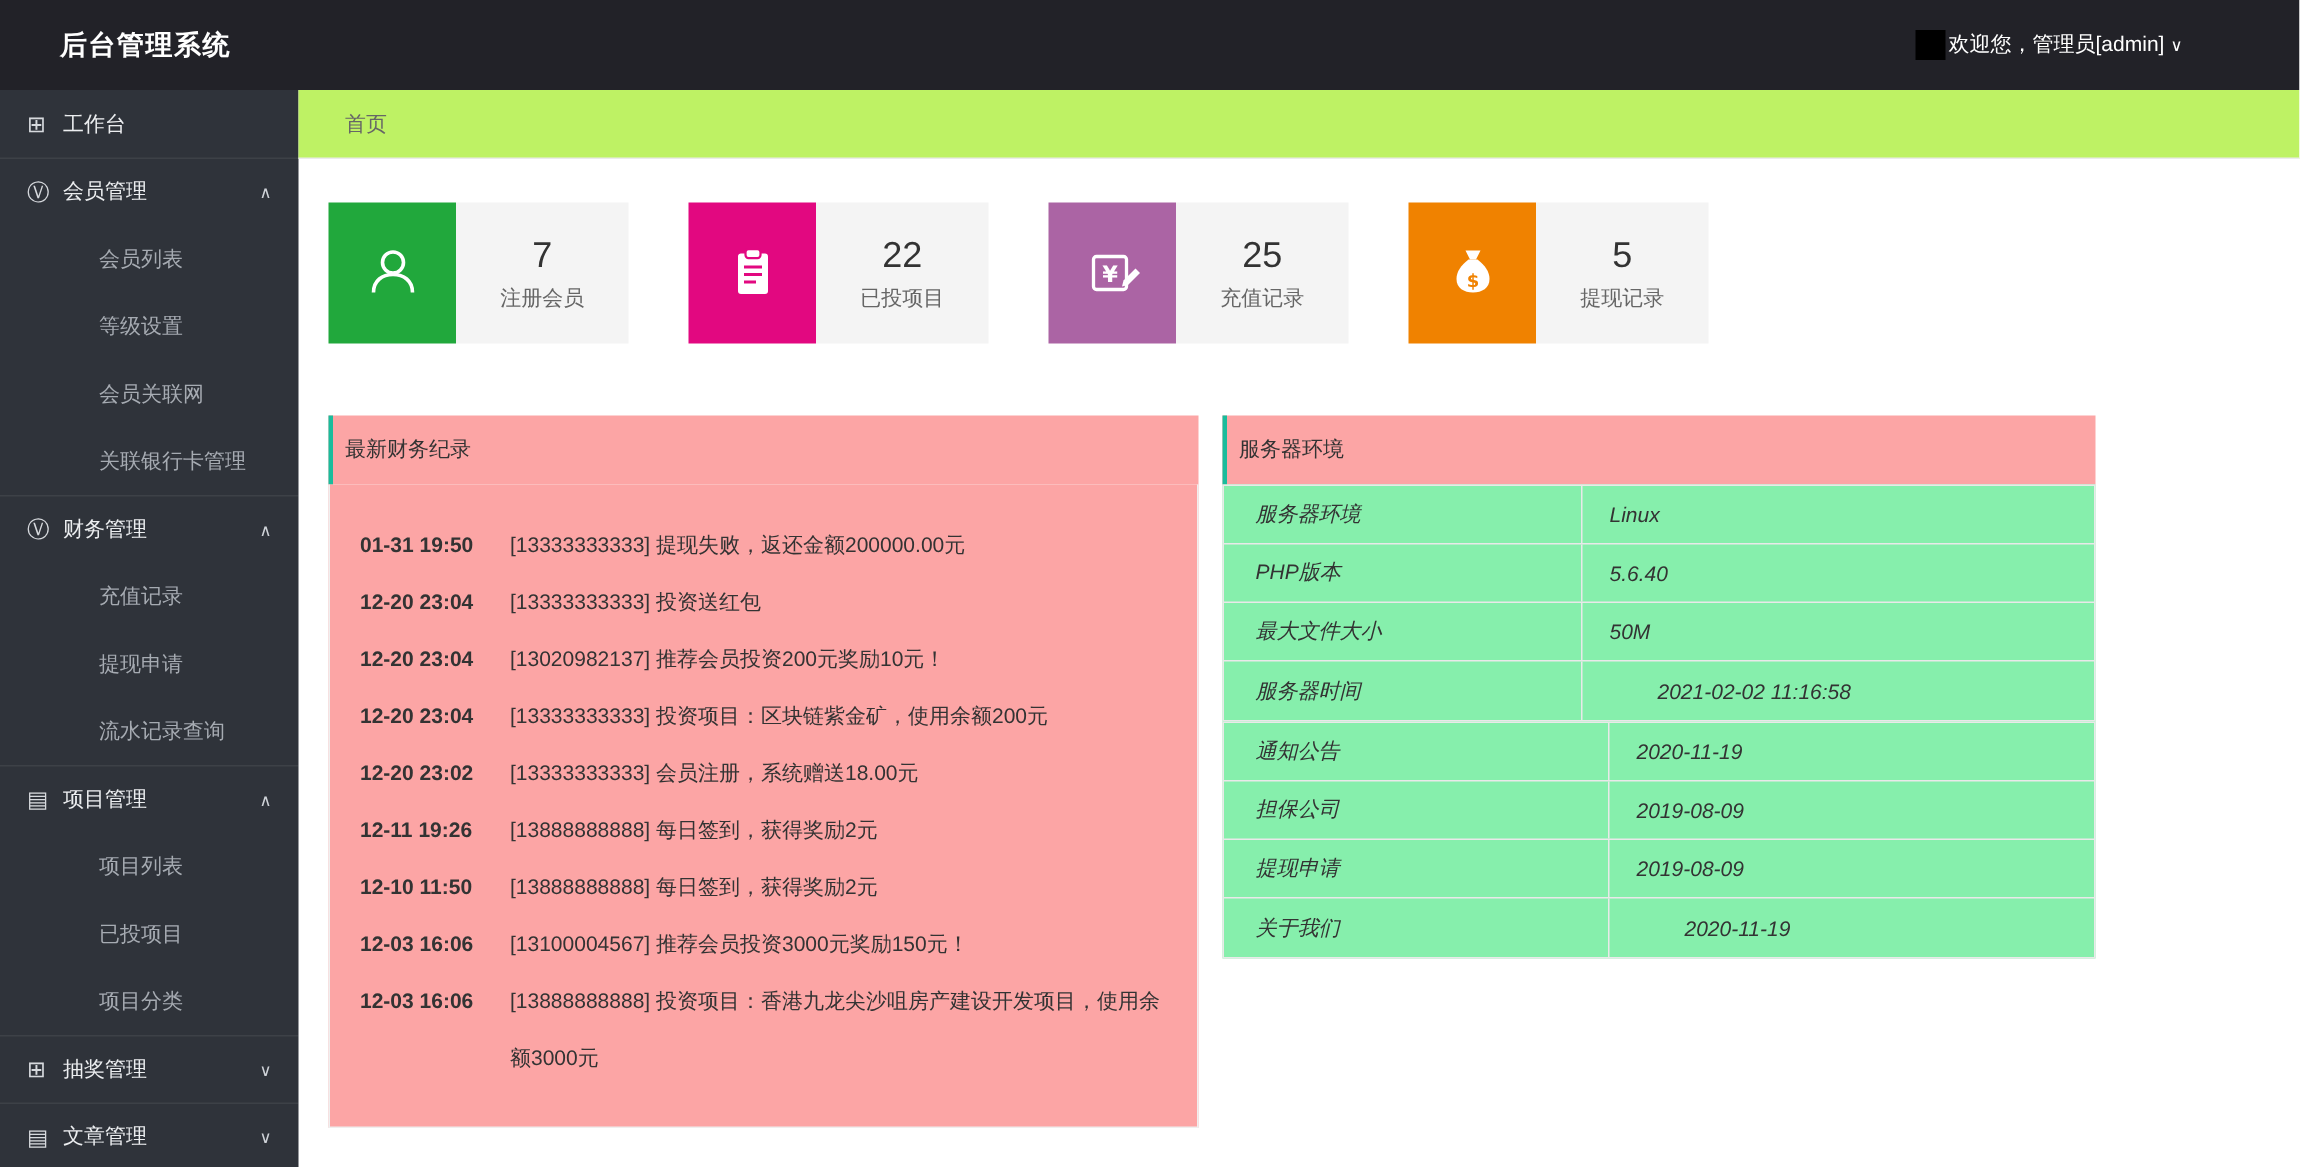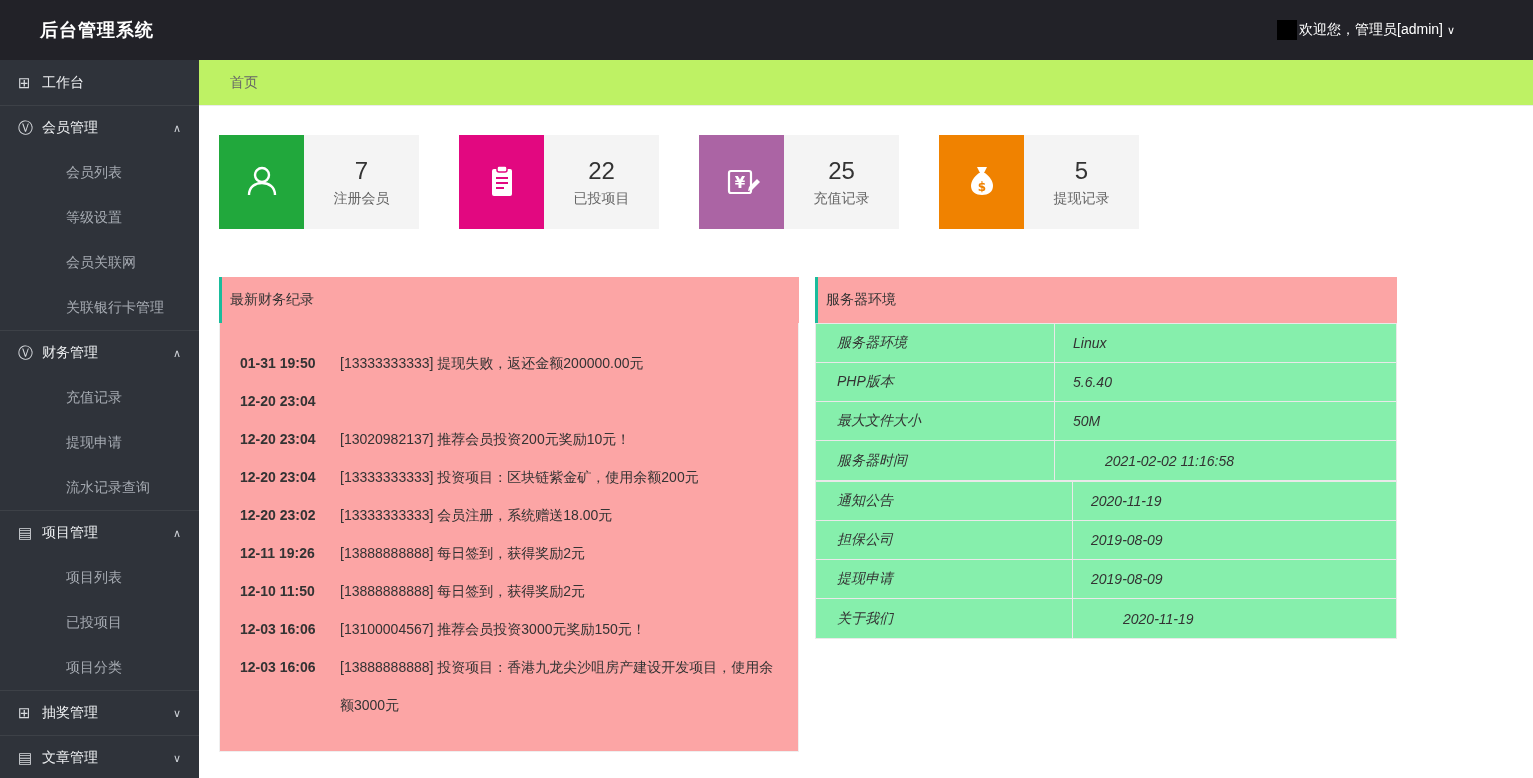--- a/index.html
+++ b/index.html
@@ -185,20 +185,21 @@
 
   <section class="panel-finance">
     <div class="panel-header" style="border-left-color: rgb(26, 188, 156);">最新财务纪录</div>
     <div class="records">
       <div class="record">
         <span class="rec-time">01-31 19:50</span>
         <span class="rec-text">[13333333333] 提现失败，返还金额200000.00元</span>
       </div>
       <div class="record">
         <span class="rec-time">12-20 23:04</span>
+        <span class="rec-text">[13333333333] 投资送红包</span>
       </div>
       <div class="record">
         <span class="rec-time">12-20 23:04</span>
         <span class="rec-text">[13020982137] 推荐会员投资200元奖励10元！</span>
       </div>
       <div class="record">
         <span class="rec-time">12-20 23:04</span>
         <span class="rec-text">[13333333333] 投资项目：区块链紫金矿，使用余额200元</span>
       </div>
       <div class="record">

